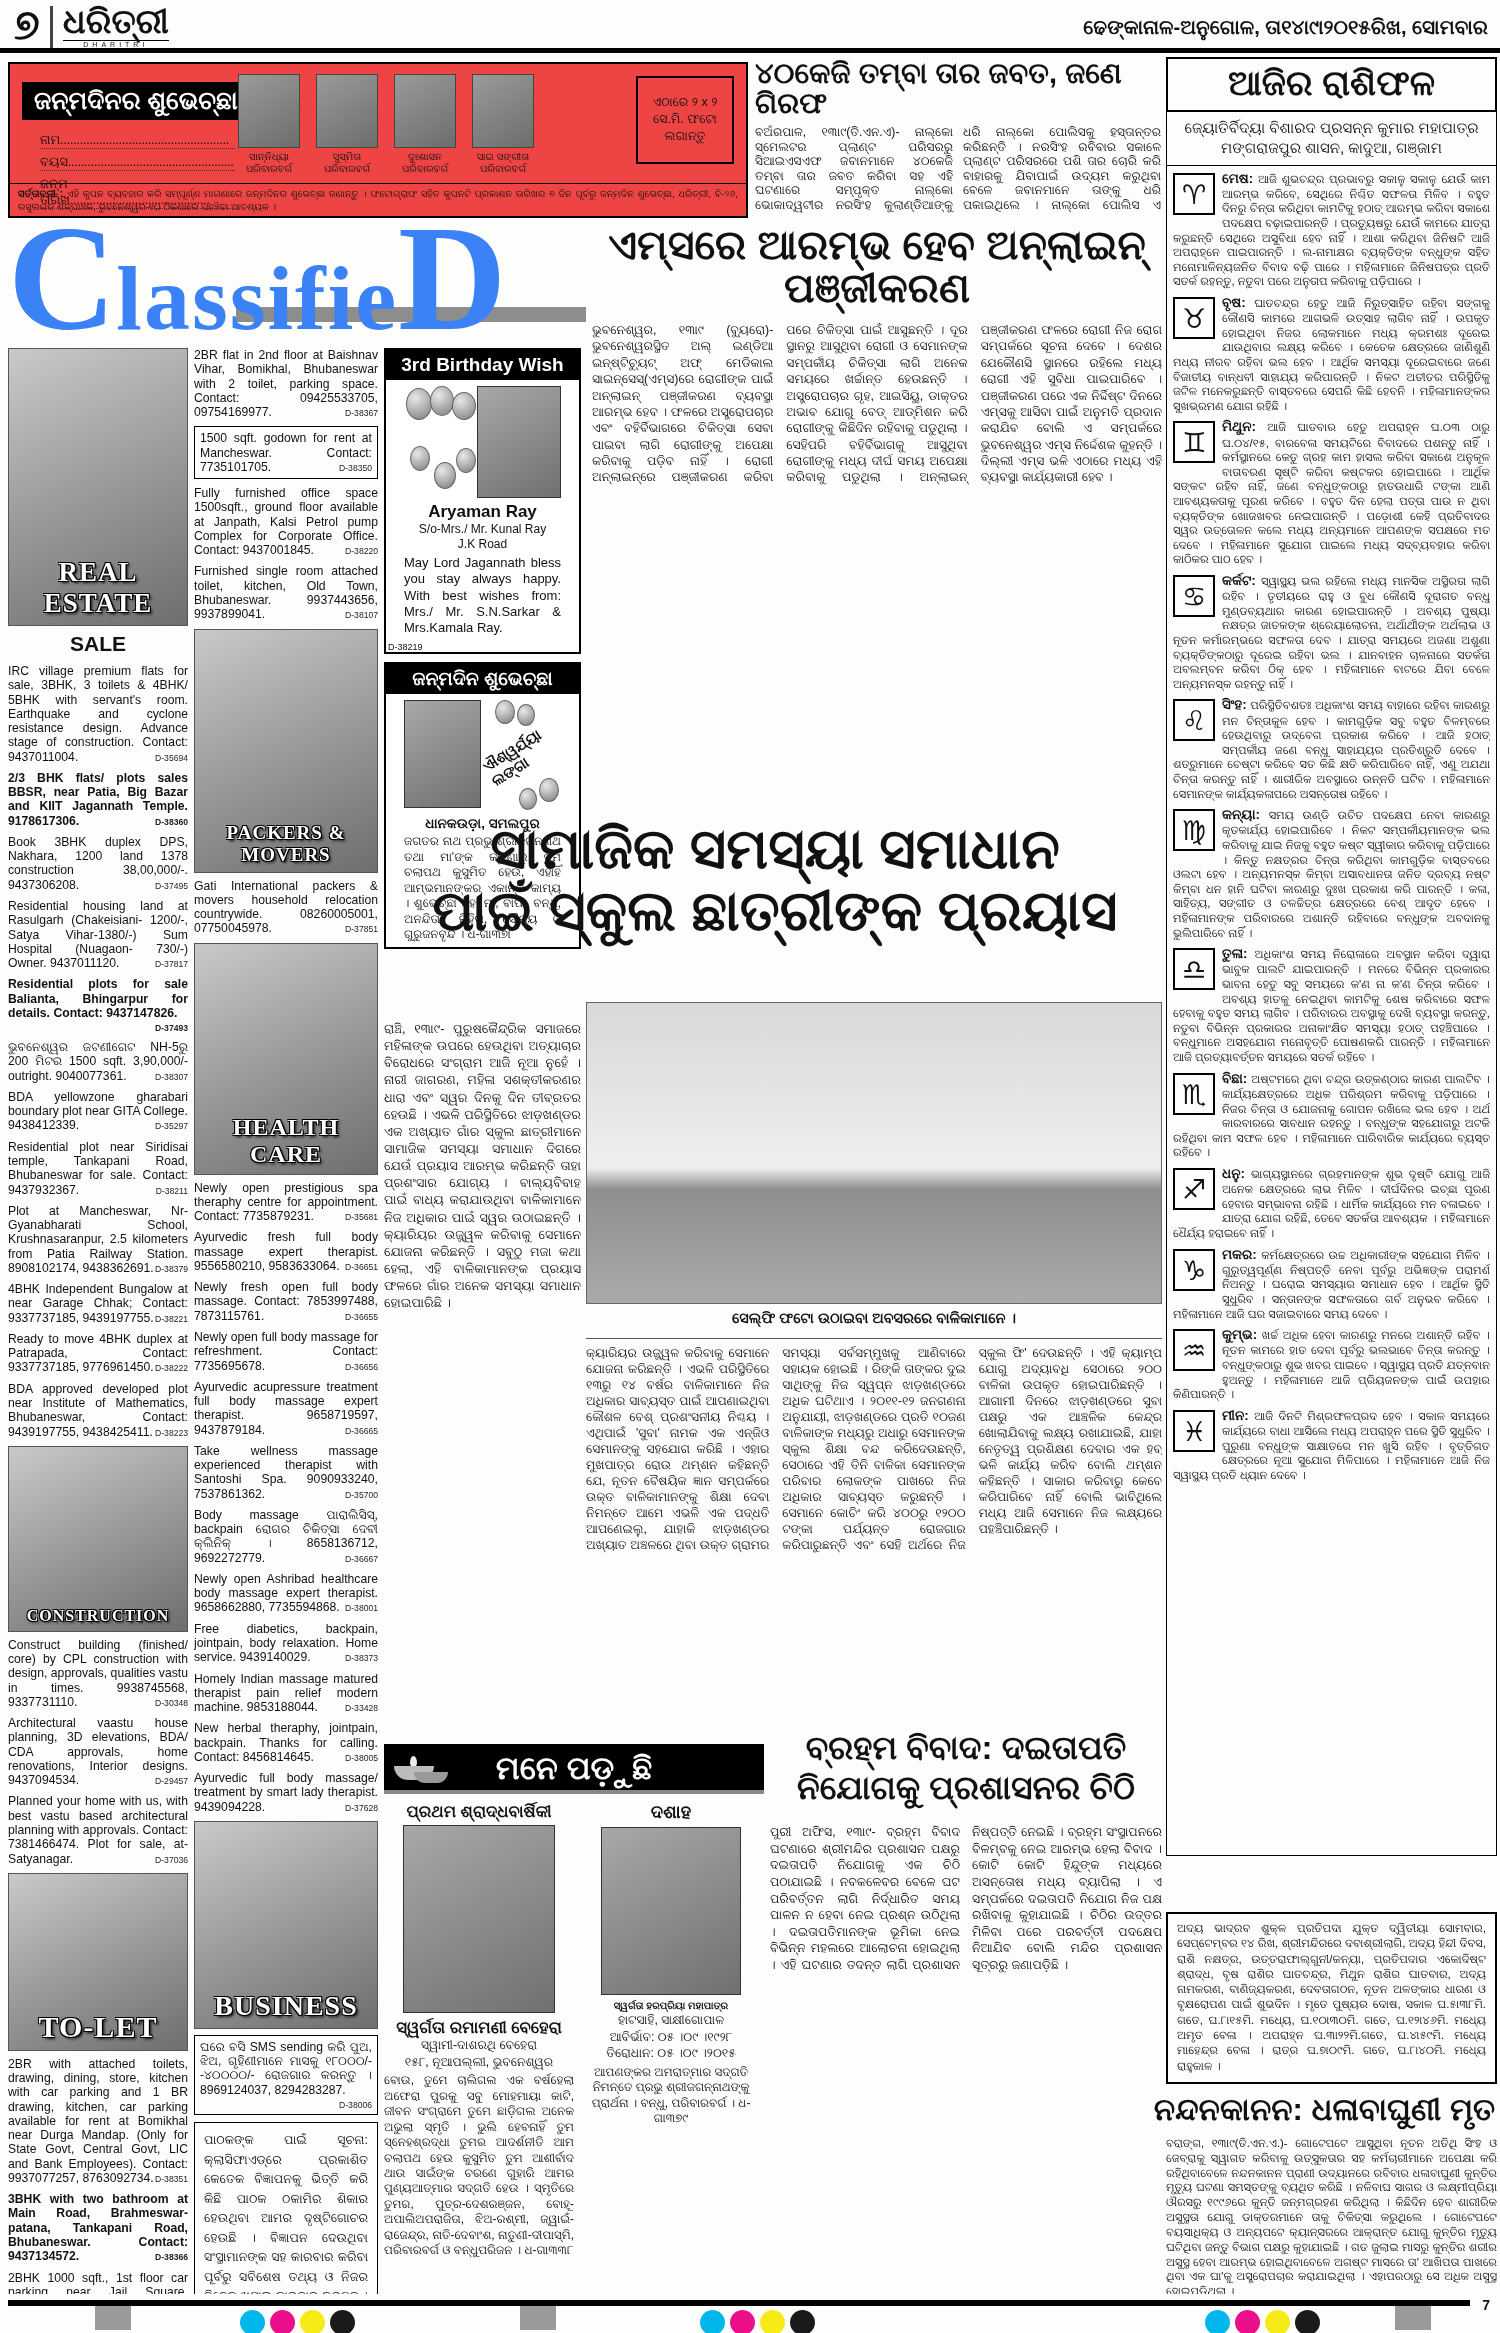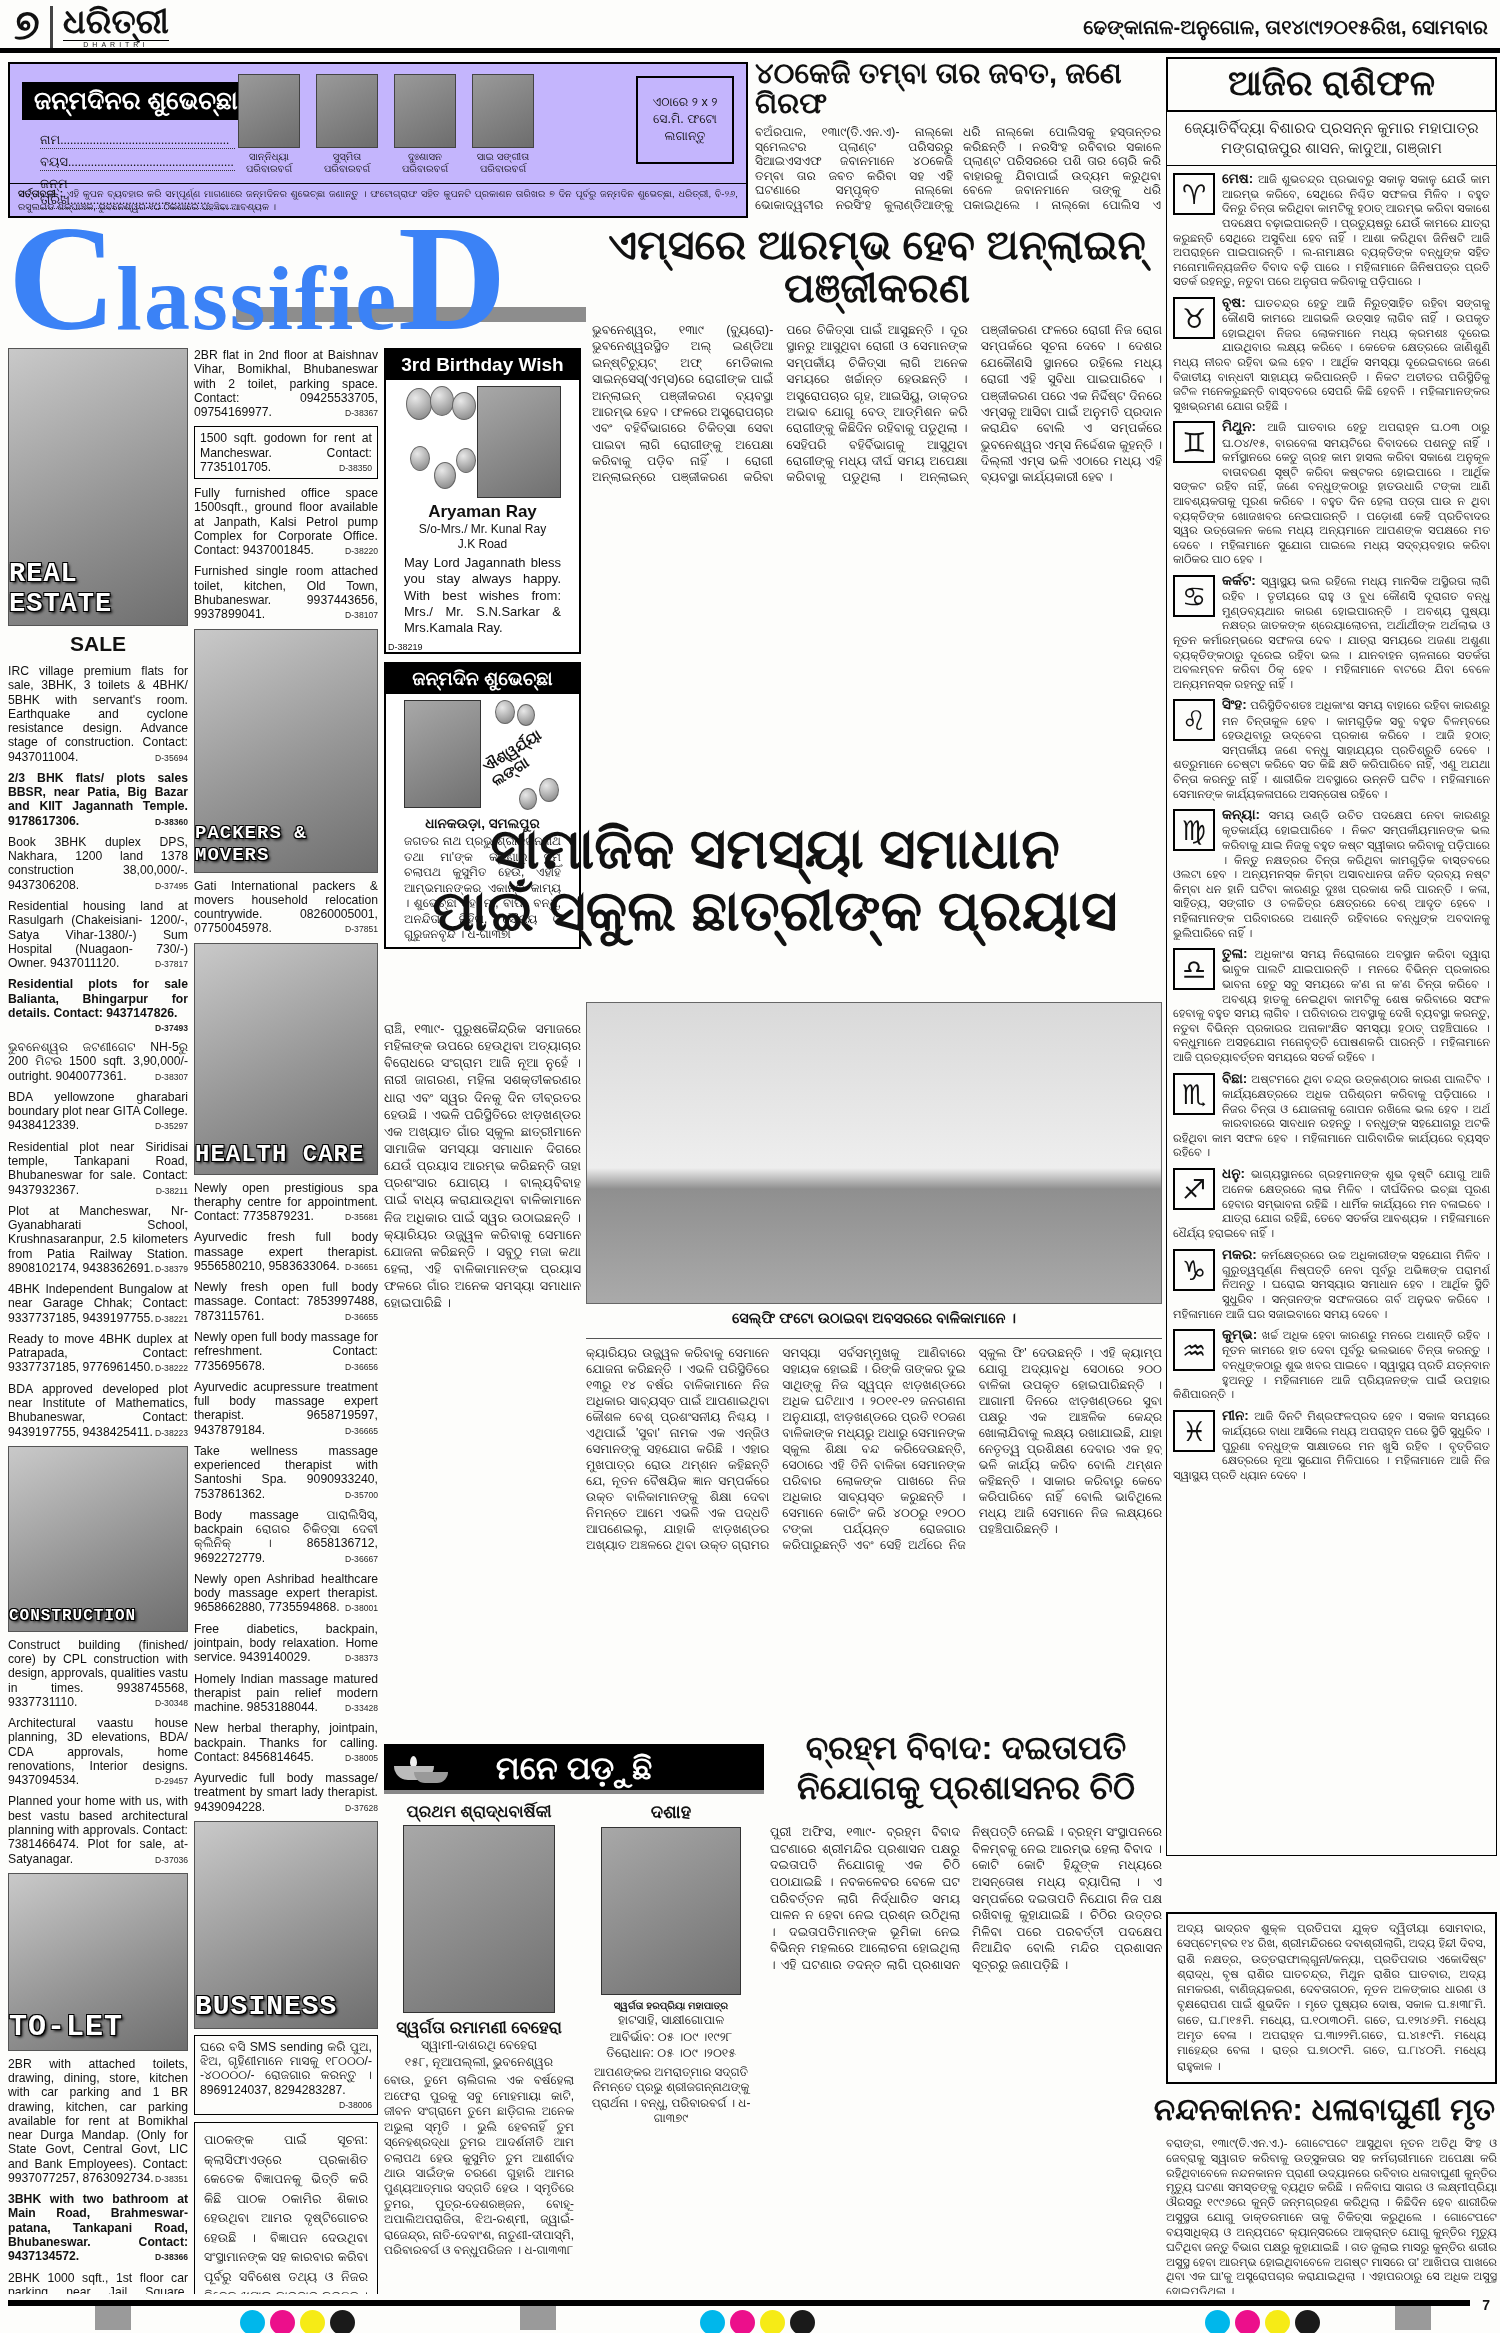--- a/index.html
+++ b/index.html
@@ -10,21 +10,21 @@
   
   .hdr-left { position:absolute; left:14px; top:4px; display:flex; align-items:flex-start; gap:10px; }
   .pageno { font-size:42px; font-weight:bold; line-height:1; }
   .hdr-div { width:3px; height:44px; background:#444; margin-top:2px; }
   .masthead { font-size:34px; font-weight:bold; line-height:1; }
   .masthead-sub { font-size:7px; letter-spacing:4px; text-align:center; border-top:1px solid #000; margin-top:2px; }
   .dateline { position:absolute; right:12px; top:16px; font-size:20px; font-weight:bold; }
   .hdr-rule { position:absolute; left:0; top:48px; width:1500px; height:5px; background:#000; }
 
   
-  .coupon { position:absolute; left:8px; top:62px; width:740px; height:156px; border:2px solid #000; background:#c4b5fd; }
+  .coupon { position:absolute; left:8px; top:62px; width:740px; height:156px; border:2px solid #000; background:#ef4444; }
   .coupon-title { position:absolute; left:12px; top:18px; background:#000; color:#fff; font-size:25px; font-weight:bold; padding:4px 12px; }
   .cfield { position:absolute; left:30px; width:195px; font-size:13px; border-bottom:1.5px dotted #333;font-family:Liberation Serif, serif; }
   .cphotos { position:absolute; left:228px; top:10px; display:flex; gap:16px; }
   .cph { width:62px; text-align:center; }
   .cph-img { width:62px; height:74px; background:linear-gradient(150deg,#9a9a9a,#6d6d6d); border:1px solid #444; }
   .cph-cap { font-size:10px; line-height:1.2; margin-top:3px; }
   .cslot { position:absolute; right:12px; top:12px; width:98px; height:88px; border:2px solid #000; font-size:12.5px; text-align:center; padding-top:16px; line-height:1.35; }
   .cterms { position:absolute; left:0; right:0; bottom:0; border-top:1.5px solid #000; font-size:9.6px; line-height:1.3; padding:3px 8px; text-align:justify; }
   .cterms b { font-size:10px; }
 
@@ -60,21 +60,21 @@
   .panchanga { position:absolute; left:1166px; top:1912px; width:331px; height:172px; border:2px solid #000; padding:7px 9px; font-size:11.5px; line-height:1.33; text-align:justify; overflow:hidden; }
   .nandan-h { position:absolute; left:1152px; top:2092px; width:345px; font-size:31px; font-weight:bold; text-align:center; white-space:nowrap; }
   .nandan-b { position:absolute; left:1166px; top:2136px; width:331px; height:158px; font-size:11.4px; line-height:1.3; text-align:justify; overflow:hidden; }
 
   
   .col { position:absolute; top:348px; overflow:hidden; }
   .col1 { left:8px;  width:180px; height:1946px; }
   .col2 { left:194px; width:184px; height:1946px; }
   .col3 { left:384px; width:197px; height:700px; }
   .banner { position:relative; border:1px solid #555; margin-bottom:6px; background:linear-gradient(155deg,#c9c9c9 0%,#969696 55%,#6e6e6e 100%); }
-  .banner .blabel { position:absolute; left:0; right:0; bottom:6px; text-align:left; font-family:Liberation Mono, monospace; font-weight:bold; color:#fff; letter-spacing:1px;
+  .banner .blabel { position:absolute; left:0; right:0; bottom:6px; text-align:center; font-family:Liberation Serif, serif; font-weight:bold; color:#fff; letter-spacing:1px;
     text-shadow:-1px -1px 0 #000,1px -1px 0 #000,-1px 1px 0 #000,1px 1px 0 #000,2px 2px 3px #000;margin-top:6px; }
   .b-re{height:278px} .b-re .blabel{font-size:27px}
   .b-con{height:186px} .b-con .blabel{font-size:16px}
   .b-tl{height:178px} .b-tl .blabel{font-size:30px}
   .b-pm{height:244px} .b-pm .blabel{font-size:19px}
   .b-hc{height:232px} .b-hc .blabel{font-size:24px}
   .b-bz{height:208px} .b-bz .blabel{font-size:28px}
   .sale-h { font-size:21px; font-weight:bold; text-align:center; margin:4px 0 8px; }
   .ad { font-size:12.2px; line-height:1.17; text-align:justify; margin-bottom:7px; overflow:hidden; }
   .ad .ad-ref { float:right; font-size:8.6px; margin-top:3px; color:#222; }

